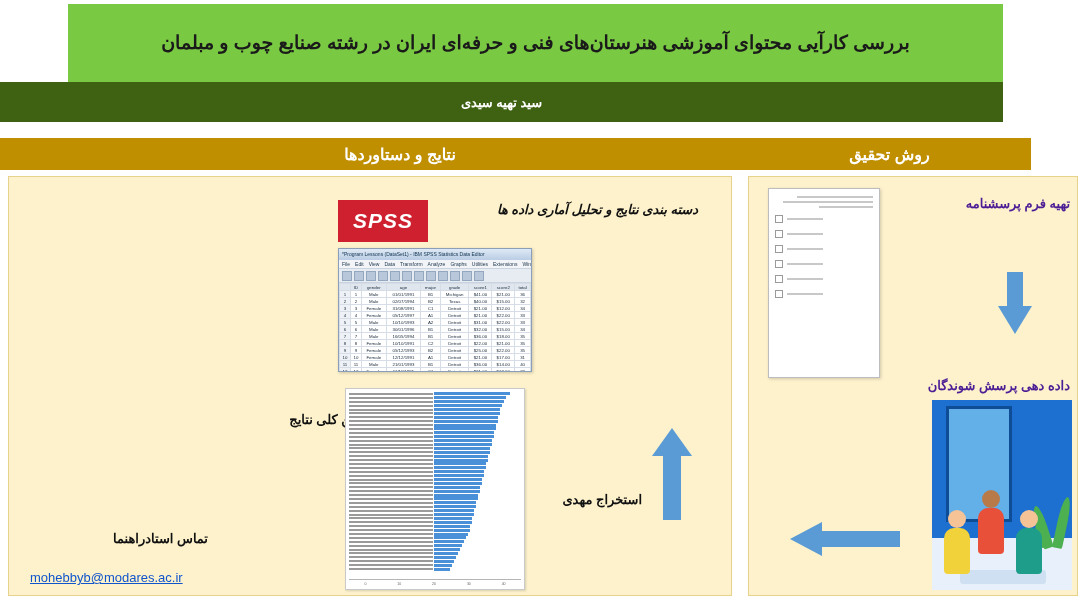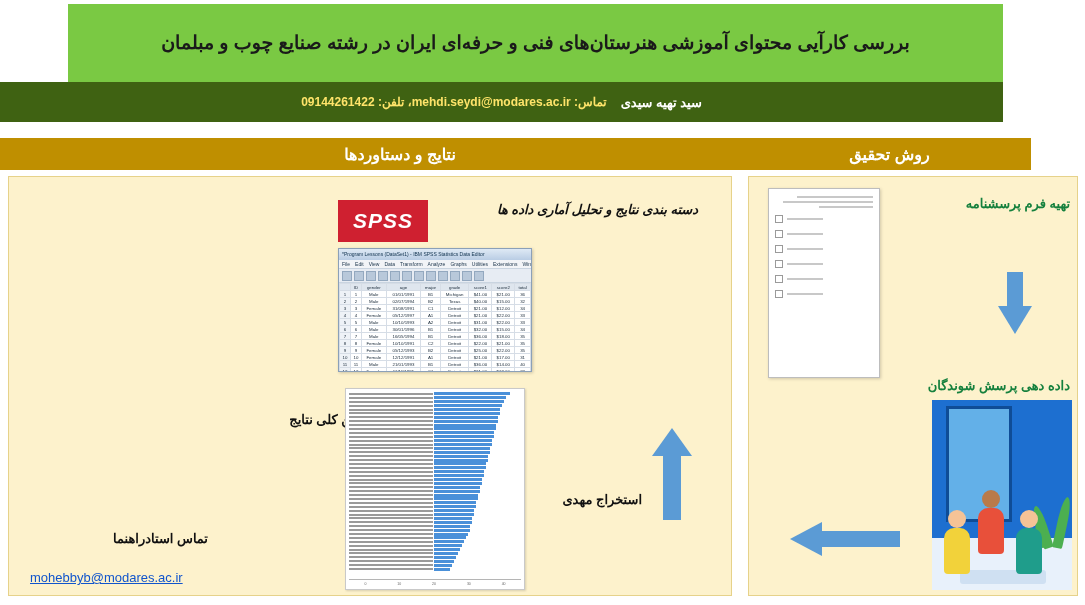--- a/index.html
+++ b/index.html
@@ -134,21 +134,21 @@
     box-sizing: border-box;
   }
   #panel-results { top: 176px; left: 8px; width: 724px; height: 420px; }
   #panel-method  { top: 176px; left: 748px; width: 330px; height: 420px; }
 
   
   .step-label {
     position: absolute;
     font-size: 13px;
     font-weight: bold;
-    color: #15803d;
+    color: #4c1d95;
     direction: rtl;
     text-align: right;
   }
   #label-questionnaire { top: 196px; left: 900px; width: 170px; }
   #label-respondents   { top: 378px; left: 895px; width: 175px; }
 
   
   .doc-thumb {
     position: absolute;
     top: 188px;
@@ -499,21 +499,20 @@
 </style>
 </head>
 <body>
 
 <div class="header">
   <div class="title-band">
     <div class="title-text">بررسی کارآیی محتوای آموزشی هنرستان‌های فنی و حرفه‌ای ایران در رشته صنایع چوب و مبلمان</div>
   </div>
   <div class="author-band">
     <span class="author-text">سید تهیه سیدی</span>
-    <span class="author-contact">تماس: mehdi.seydi@modares.ac.ir، تلفن: 09144261422</span>
   </div>
 </div>
 
 <div class="bar" id="bar-results">نتایج و دستاوردها</div>
 <div class="bar" id="bar-method">روش تحقیق</div>
 
 <div class="panel" id="panel-results"></div>
 <div class="panel" id="panel-method"></div>
 
 <div class="step-label" id="label-questionnaire">تهیه فرم پرسشنامه</div>

